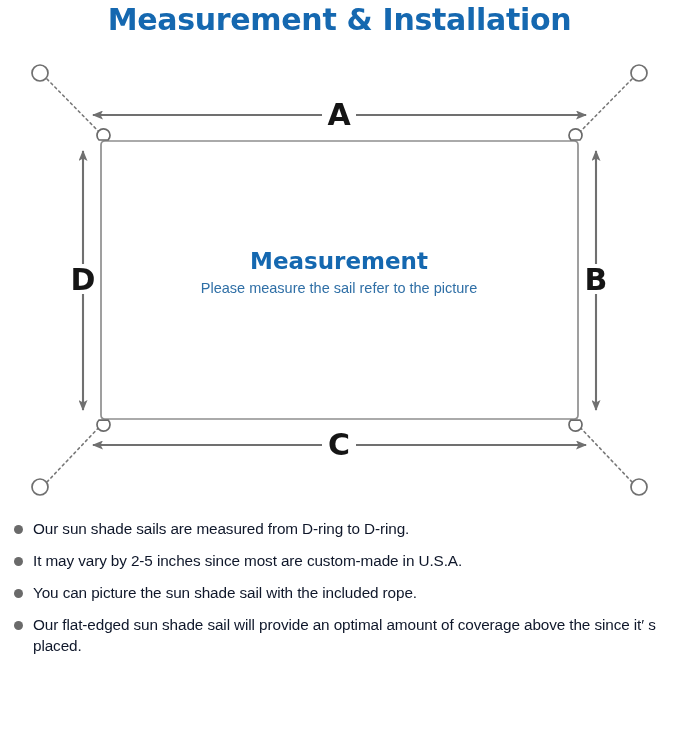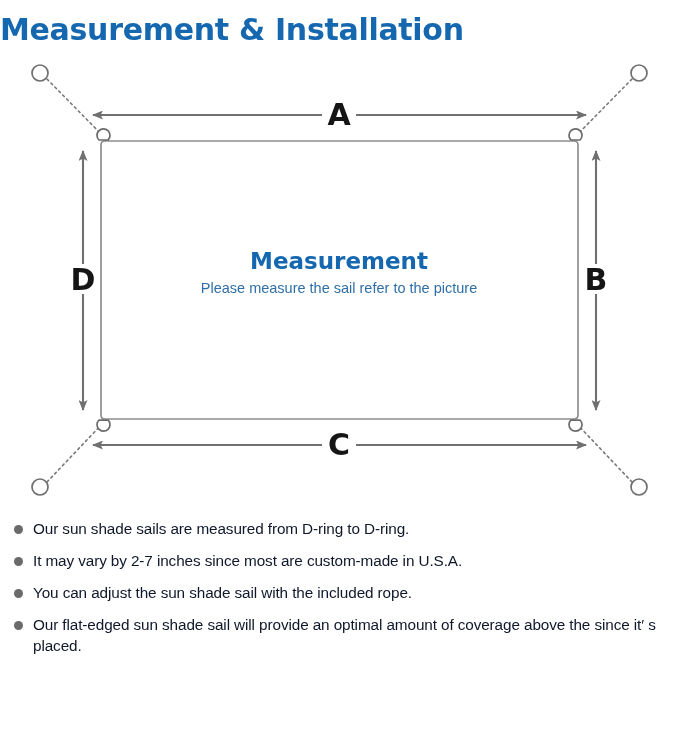--- a/index.html
+++ b/index.html
@@ -18,28 +18,28 @@
     position: relative;
     width: 679px;
     height: 739px;
     background: #ffffff;
   }
   .title {
     position: absolute;
     left: 0;
     top: 0;
     width: 679px;
-    text-align: left;
+    text-align: center;
     font-family: "DejaVu Sans", sans-serif;
     font-weight: bold;
     font-size: 30px;
     letter-spacing: -0.3px;
     color: #1568b0;
     line-height: 38px;
-    padding-top: 11px;
+    padding-top: 1px;
     white-space: nowrap;
   }
   #diagram {
     position: absolute;
     left: 0;
     top: 42px;
     width: 679px;
     height: 470px;
   }
   .ctr-main {
@@ -153,25 +153,25 @@
     <text class="dimletter" x="596" y="248" text-anchor="middle">B</text>
   </svg>
 
   <div class="notes">
     <div class="note-row">
       <span class="note-bullet"></span>
       <span class="note-text">Our sun shade sails are measured from D-ring to D-ring.</span>
     </div>
     <div class="note-row">
       <span class="note-bullet"></span>
-      <span class="note-text">It may vary by 2-7 inches since most are custom-made in U.S.A.</span>
+      <span class="note-text">It may vary by 2-5 inches since most are custom-made in U.S.A.</span>
     </div>
     <div class="note-row">
       <span class="note-bullet"></span>
-      <span class="note-text">You can adjust the sun shade sail with the included rope.</span>
+      <span class="note-text">You can picture the sun shade sail with the included rope.</span>
     </div>
     <div class="note-row">
       <span class="note-bullet"></span>
       <span class="note-text">Our flat-edged sun shade sail will provide an optimal amount of coverage above the since it′ s placed.</span>
     </div>
   </div>
 
 </div>
 
 </body></html>

